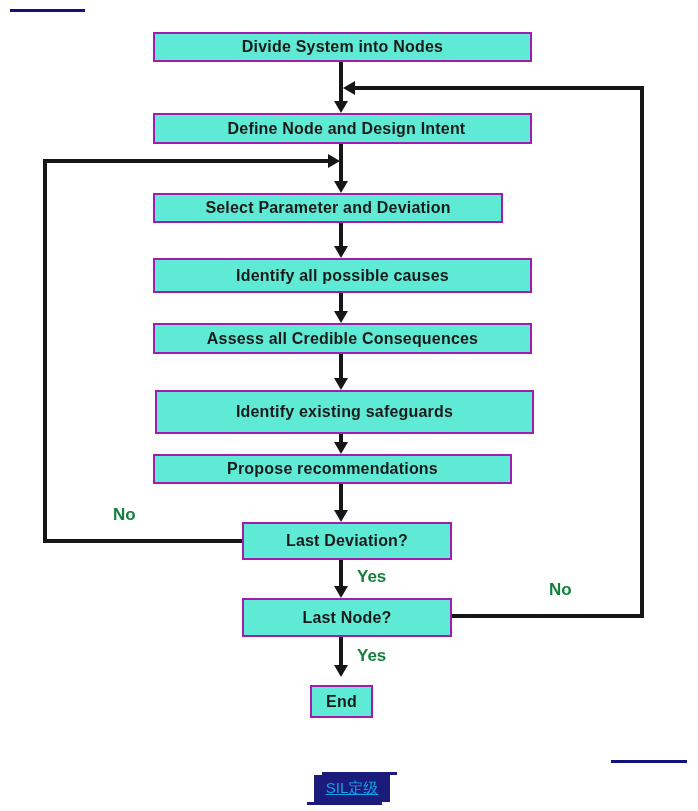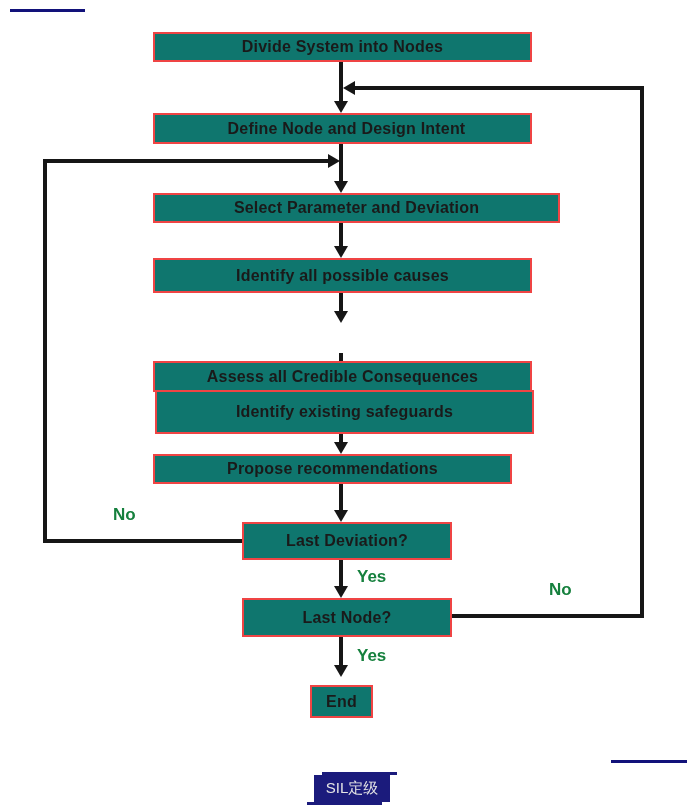--- a/index.html
+++ b/index.html
@@ -18,22 +18,22 @@
   svg.flow-lines {
     position: absolute;
     left: 0;
     top: 0;
     width: 698px;
     height: 811px;
   }
   .box {
     position: absolute;
     box-sizing: border-box;
-    border: 2px solid #ef4444;
-    background: #0f766e;
+    border: 2px solid #a21caf;
+    background: #5eead4;
     display: flex;
     align-items: center;
     justify-content: center;
     font-weight: 700;
     font-size: 16px;
     color: #1a1a1a;
     letter-spacing: 0.2px;
     white-space: nowrap;
   }
   .edge-label {
@@ -47,26 +47,27 @@
     height: 3px;
     background: #12127a;
   }
   .sil-badge {
     position: absolute;
     left: 314px;
     top: 775px;
     width: 76px;
     height: 27px;
     background: #1b1b7c;
-    color: #e5e5e5;
+    color: #0ea5e9;
     display: flex;
     align-items: center;
     justify-content: center;
     font-size: 15px;
     cursor: pointer;
+    text-decoration: underline;
   }
   .sil-badge::before {
     content: "";
     position: absolute;
     top: -3px;
     left: 8px;
     right: -7px;
     height: 3px;
     background: #1b1b7c;
   }
@@ -112,23 +113,23 @@
       <polygon points="334,510 348,510 341,522"></polygon>
       <polygon points="334,586 348,586 341,598"></polygon>
       <polygon points="334,665 348,665 341,677"></polygon>
       <polygon points="328,154 328,168 340,161"></polygon>
       <polygon points="355,81 355,95 343,88"></polygon>
     </g>
   </svg>
 
   <div class="box" style="left:153px; top:32px;  width:379px; height:30px;">Divide System into Nodes</div>
   <div class="box" style="left:153px; top:113px; width:379px; height:31px;padding-left:8px;">Define Node and Design Intent</div>
-  <div class="box" style="left:153px; top:193px; width:407px; height:30px;">Select Parameter and Deviation</div>
+  <div class="box" style="left:153px; top:193px; width:350px; height:30px;">Select Parameter and Deviation</div>
   <div class="box" style="left:153px; top:258px; width:379px; height:35px;">Identify all possible causes</div>
-  <div class="box" style="left:153px; top:323px; width:379px; height:31px;margin-top:38px;">Assess all Credible Consequences</div>
+  <div class="box" style="left:153px; top:323px; width:379px; height:31px;">Assess all Credible Consequences</div>
   <div class="box" style="left:155px; top:390px; width:379px; height:44px;">Identify existing safeguards</div>
   <div class="box" style="left:153px; top:454px; width:359px; height:30px;">Propose recommendations</div>
   <div class="box" style="left:242px; top:598px; width:210px; height:39px;">Last Node?</div>
   <div class="box" style="left:242px; top:522px; width:210px; height:38px;">Last Deviation?</div>
   <div class="box" style="left:310px; top:677px; width:63px; height:33px;margin-top:8px;">End</div>
 
   <div class="edge-label" style="left:113px; top:505px;">No</div>
   <div class="edge-label" style="left:357px; top:567px;">Yes</div>
   <div class="edge-label" style="left:549px; top:580px;">No</div>
   <div class="edge-label" style="left:357px; top:646px;">Yes</div>

